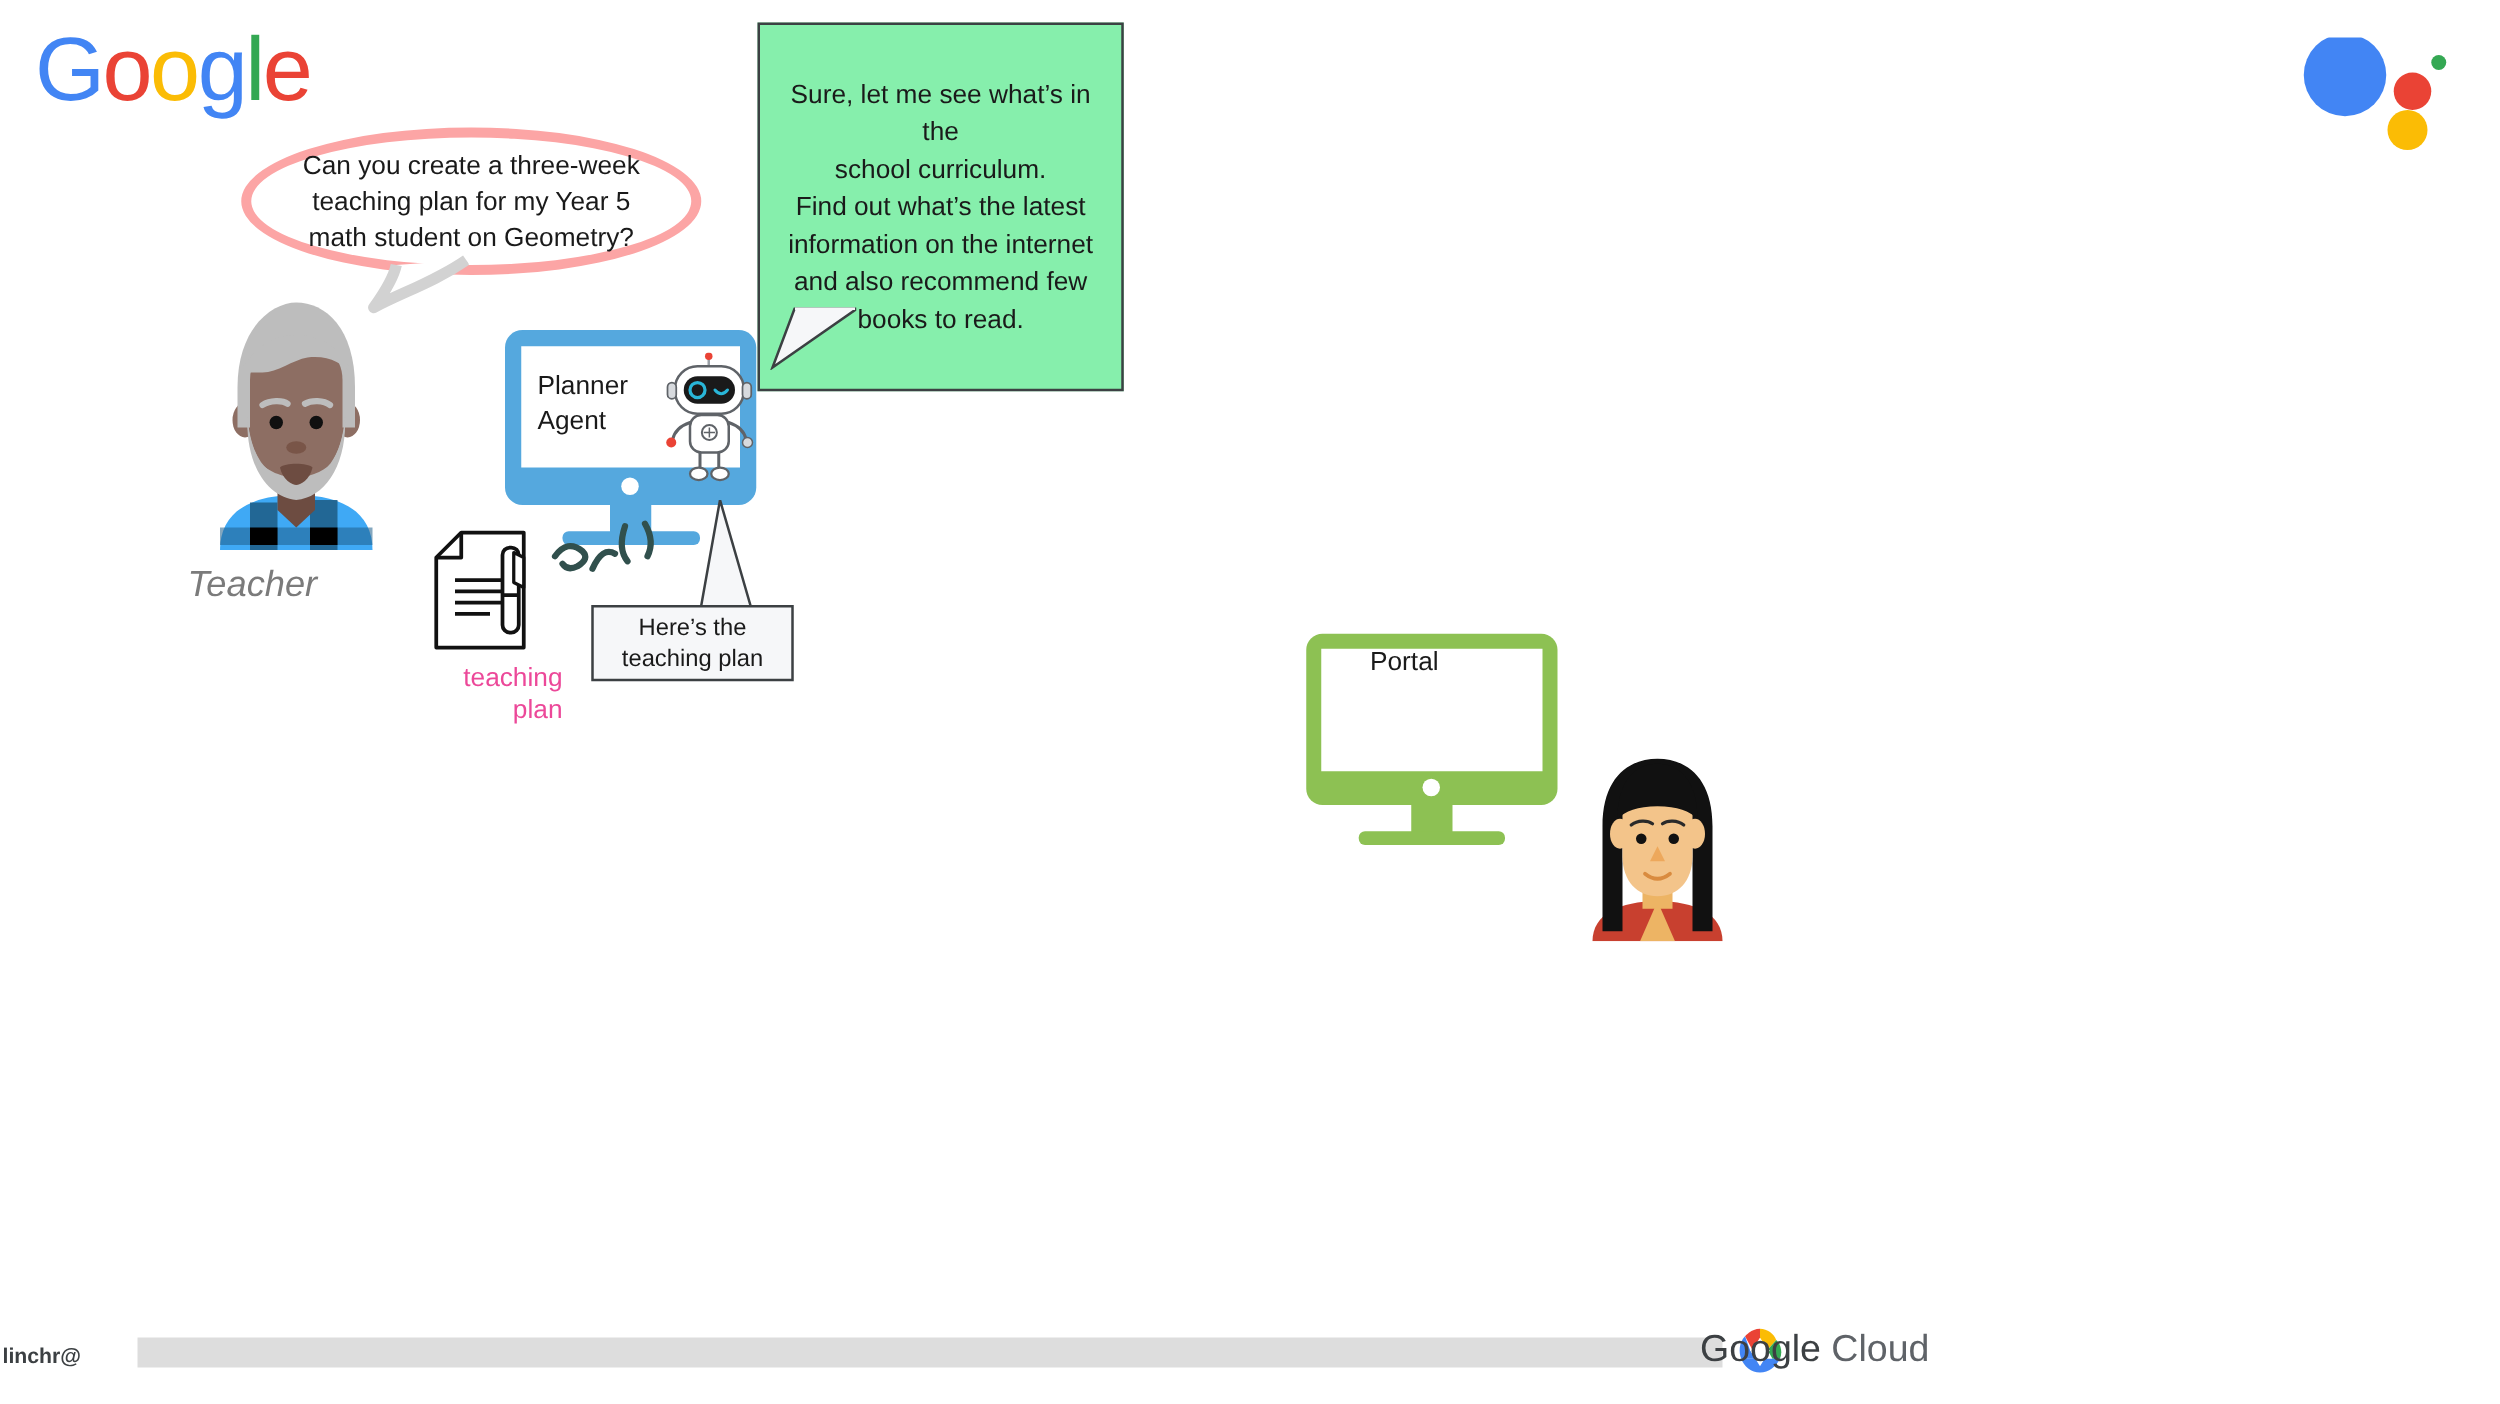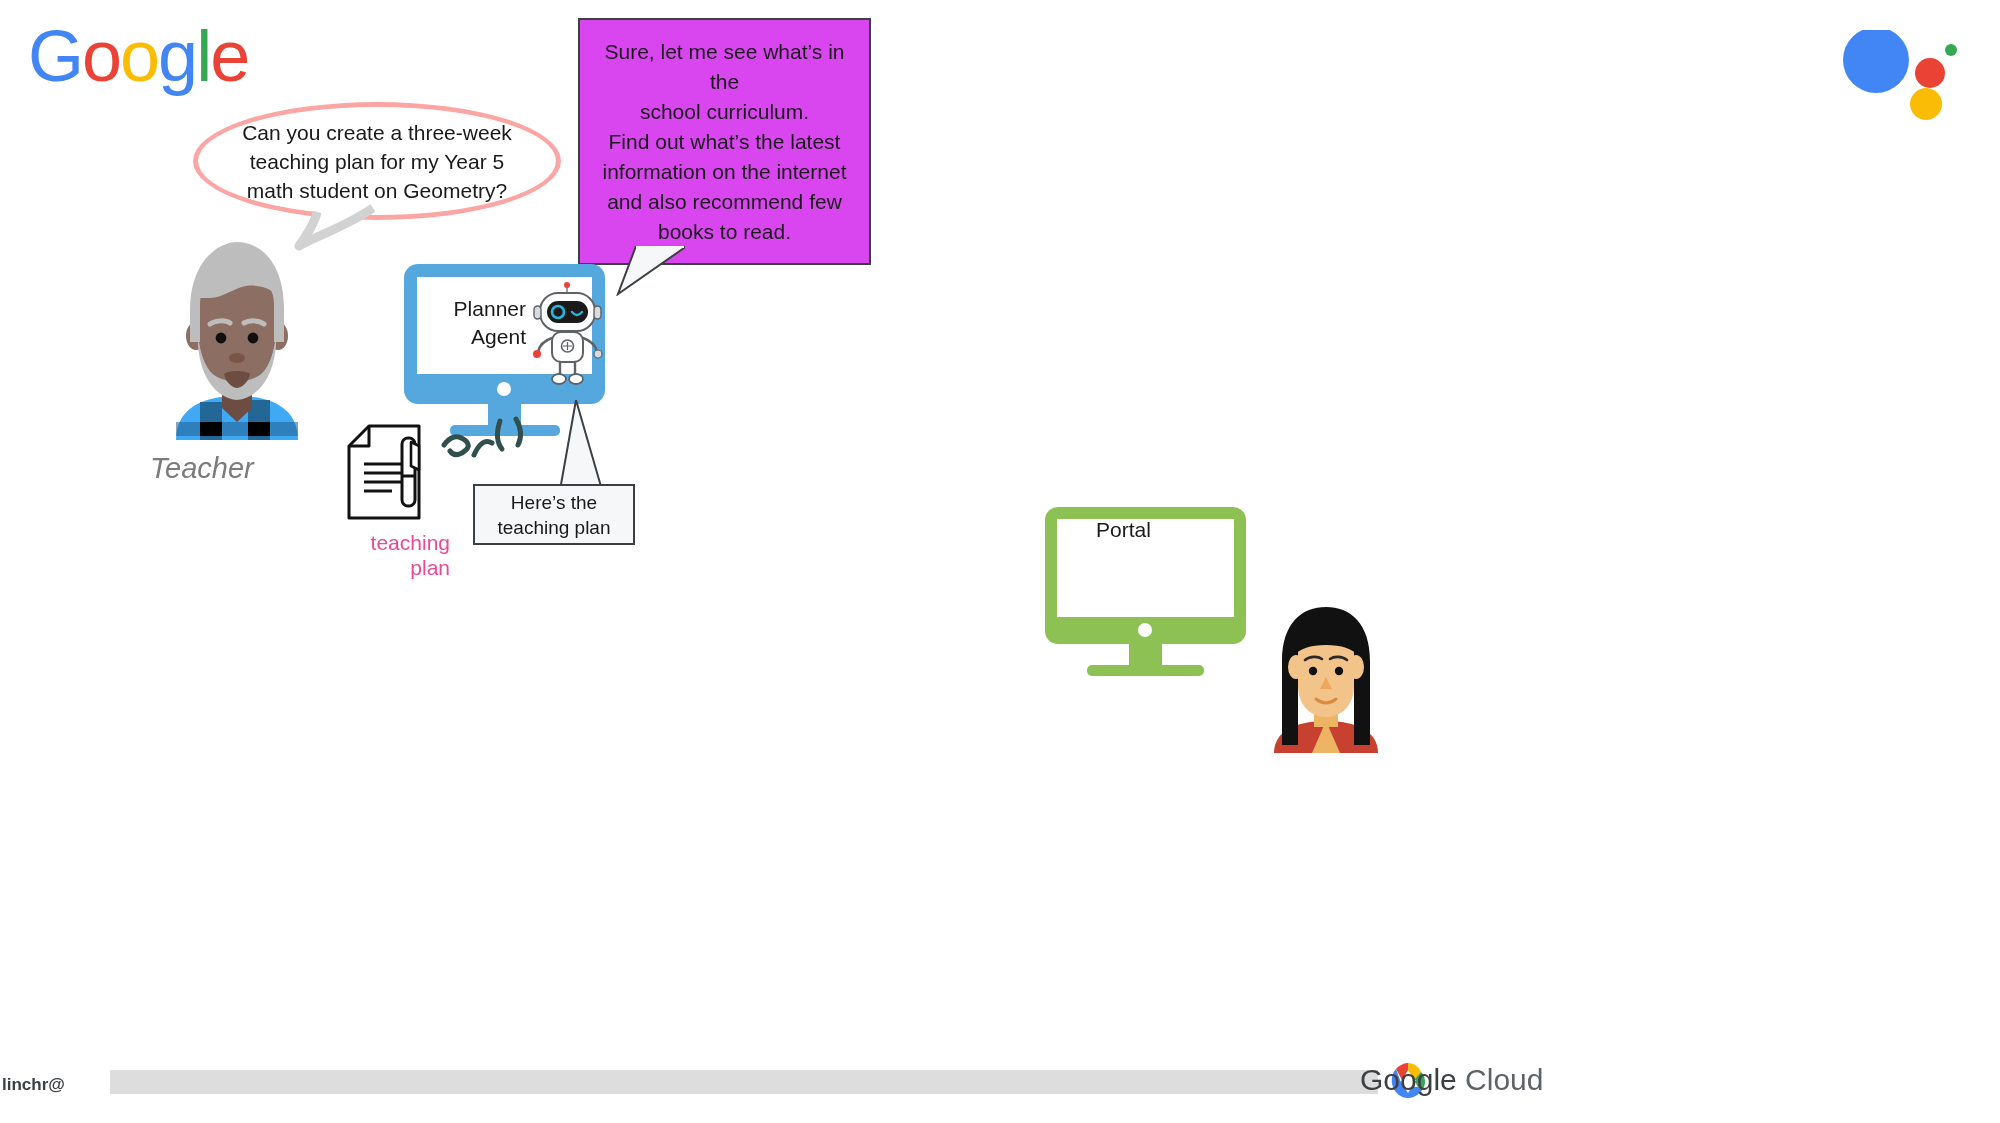--- a/index.html
+++ b/index.html
@@ -29,42 +29,42 @@
   }
   #google-logo span { font-weight: 400; }
 
   
   #assistant-dots { left: 1840px; top: 30px; width: 120px; height: 110px; }
 
   
   #teacher-bubble {
     left: 193px; top: 102px;
     width: 368px; height: 118px;
-    border: 5px solid #fca5a5;
+    border: 8px solid #fca5a5;
     border-radius: 50%;
     background: #ffffff;
     box-sizing: border-box;
     display: flex; align-items: center; justify-content: center;
   }
   #teacher-bubble-text {
     font-size: 21px;
     line-height: 29px;
     text-align: center;
     color: #1a1a1a;
     white-space: pre-line;
     padding: 0 34px;
   }
   #teacher-bubble-tail { left: 255px; top: 200px; width: 120px; height: 70px; }
 
   
   #agent-bubble {
-    left: 578px; top: 18px;
-    width: 293px; height: 247px;
+    left: 606px; top: 18px;
+    width: 293px; height: 295px;
     border: 2px solid #3c4043;
-    background: #d946ef;
+    background: #86efac;
     box-sizing: border-box;
     display: flex; align-items: center; justify-content: center;
   }
   #agent-bubble-text {
     font-size: 21px;
     line-height: 30px;
     text-align: center;
     color: #1a1a1a;
     white-space: pre-line;
     padding: 0 14px;
@@ -78,21 +78,21 @@
     text-align: left;
     font-size: 29px;
     color: #7b7b7b;
     font-style: italic;
   }
 
   
   #planner-monitor { left: 402px; top: 262px; width: 205px; height: 180px; }
   #planner-agent-title {
     left: 430px; top: 295px; width: 96px;
-    text-align: right;
+    text-align: left;
     font-size: 21px;
     line-height: 28px;
     white-space: pre-line;
     color: #1a1a1a;
   }
   #planner-robot { left: 530px; top: 282px; width: 75px; height: 108px; }
 
   
   #monitor-scribble { left: 438px; top: 415px; width: 110px; height: 60px; }
 

